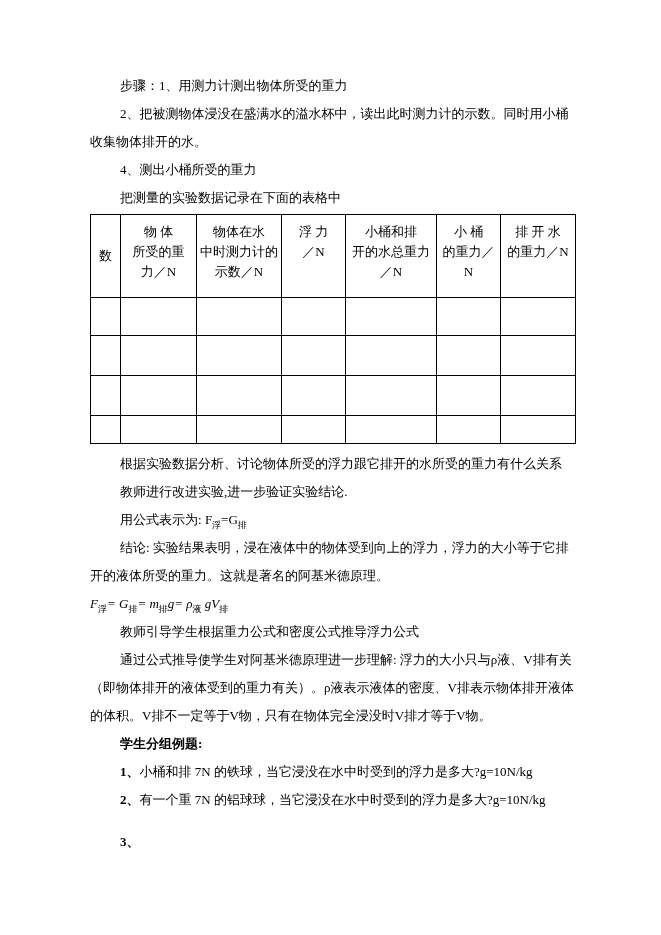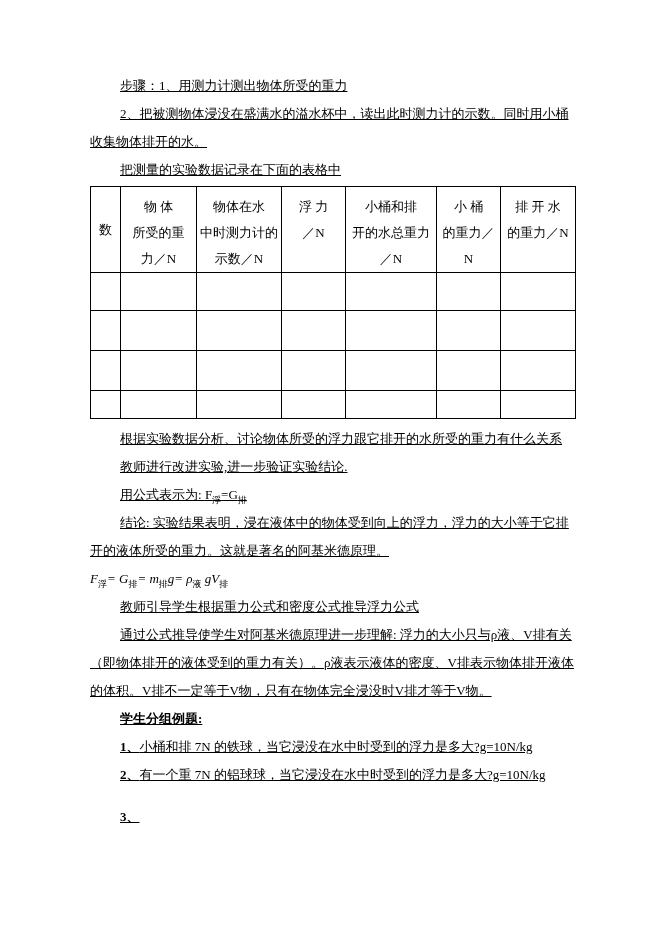--- a/index.html
+++ b/index.html
@@ -12,40 +12,40 @@
     font-family: "Liberation Serif", "DejaVu Serif", serif;
     overflow: hidden;
   }
   .page { padding: 72px 86px 0 90px; }
   .para {
     margin: 0;
     font-size: 13px;
     line-height: 28px;
     text-align: left;
   }
-  .indent { text-indent: 30px; text-decoration: underline; }
+  .indent { text-indent: 30px; }
   .bold { font-weight: bold; }
   .num { font-weight: bold; }
   .fi { font-style: italic; }
   sub { font-size: 9px; line-height: 0; }
 
   table.data-table {
     width: 485px;
     table-layout: fixed;
     border-collapse: collapse;
     margin: 2px 0 6px 0;
   }
   .data-table th, .data-table td {
     border: 1px solid #000000;
     padding: 0;
   }
   .data-table th {
     font-weight: normal;
     font-size: 13px;
-    line-height: 26px;
+    line-height: 20px;
     text-align: center;
     vertical-align: top;
     padding-top: 7px;
     white-space: pre-line;
     margin-top: 21px;
   }
   .data-table th.v-mid { vertical-align: middle; padding-top: 0; }
   .data-table thead tr { height: 83px; }
   tr.row-a { height: 38px; }
   tr.row-b { height: 40px; }
@@ -53,20 +53,21 @@
   tr.row-d { height: 28px; }
   .ex3 { margin-top: 14px; }
 </style>
 </head>
 <body>
 
 <div class="page">
 
   <p class="para indent">步骤：1、用测力计测出物体所受的重力</p>
   <p class="para indent">2、把被测物体浸没在盛满水的溢水杯中，读出此时测力计的示数。同时用小桶收集物体排开的水。</p>
+  <p class="para indent">4、测出小桶所受的重力</p>
   <p class="para indent">把测量的实验数据记录在下面的表格中</p>
 
   <table class="data-table">
     <colgroup>
       <col style="width:30px">
         <col style="width:76px">
         <col style="width:85px">
         <col style="width:64px">
         <col style="width:91px">
         <col style="width:64px">

